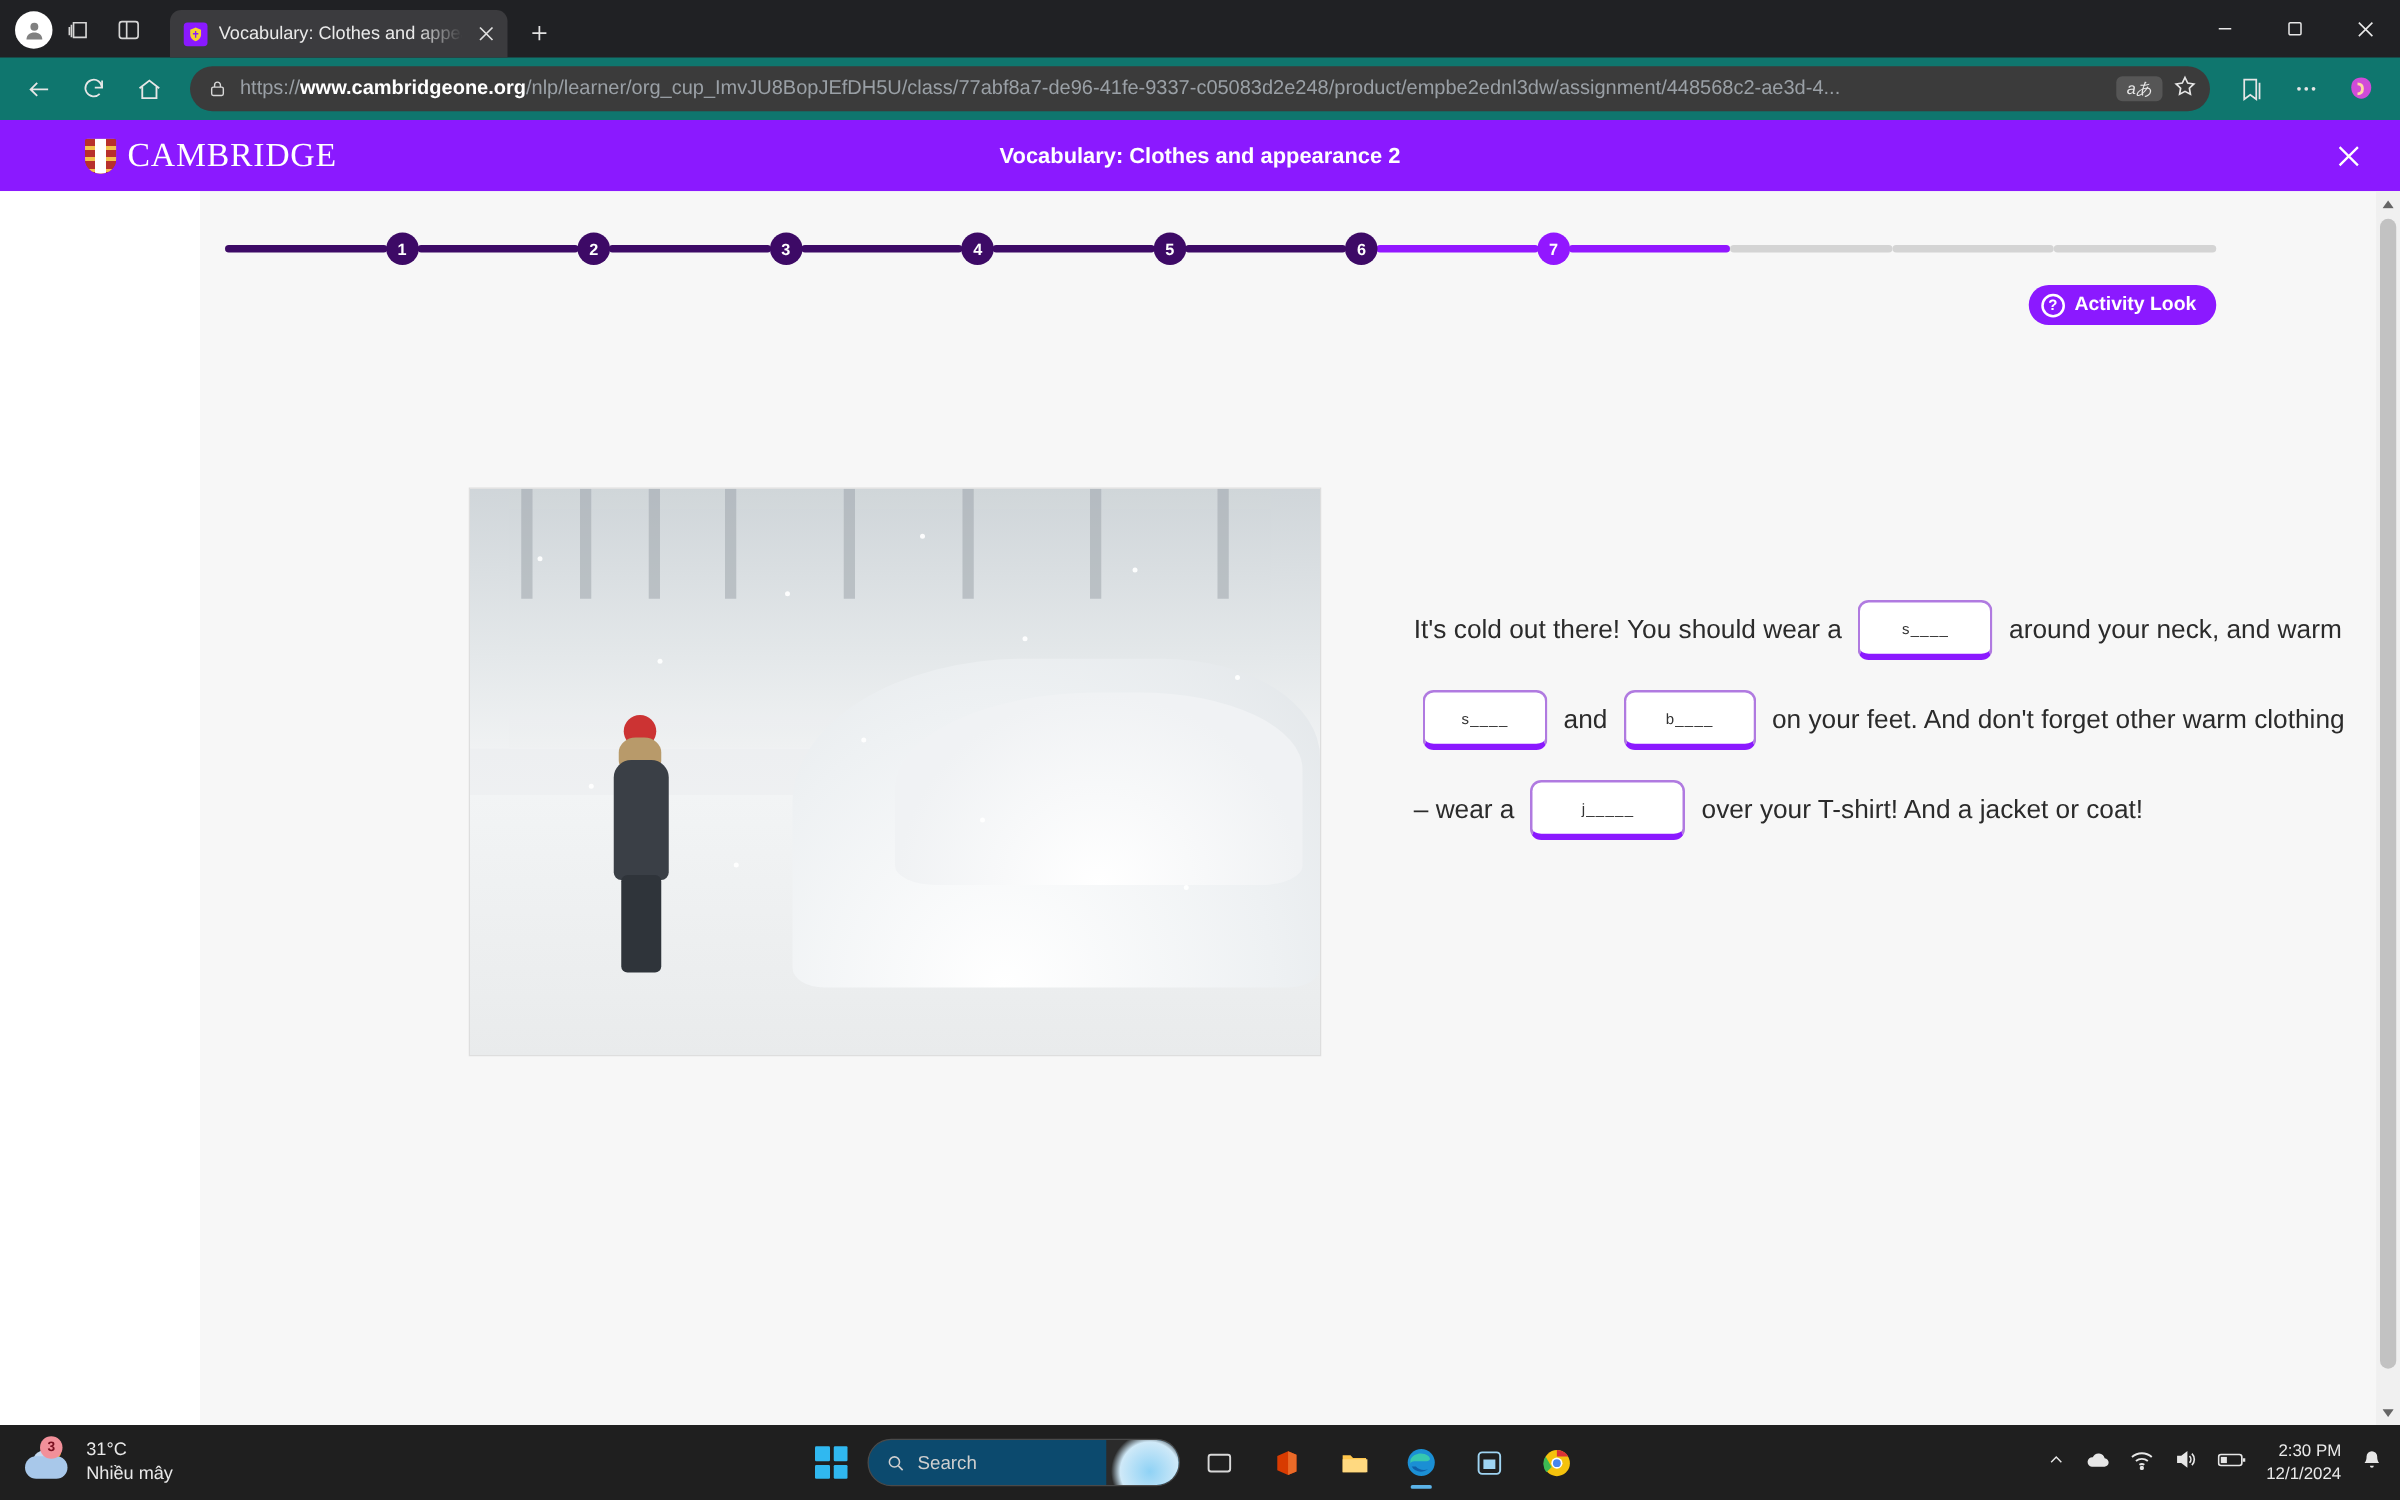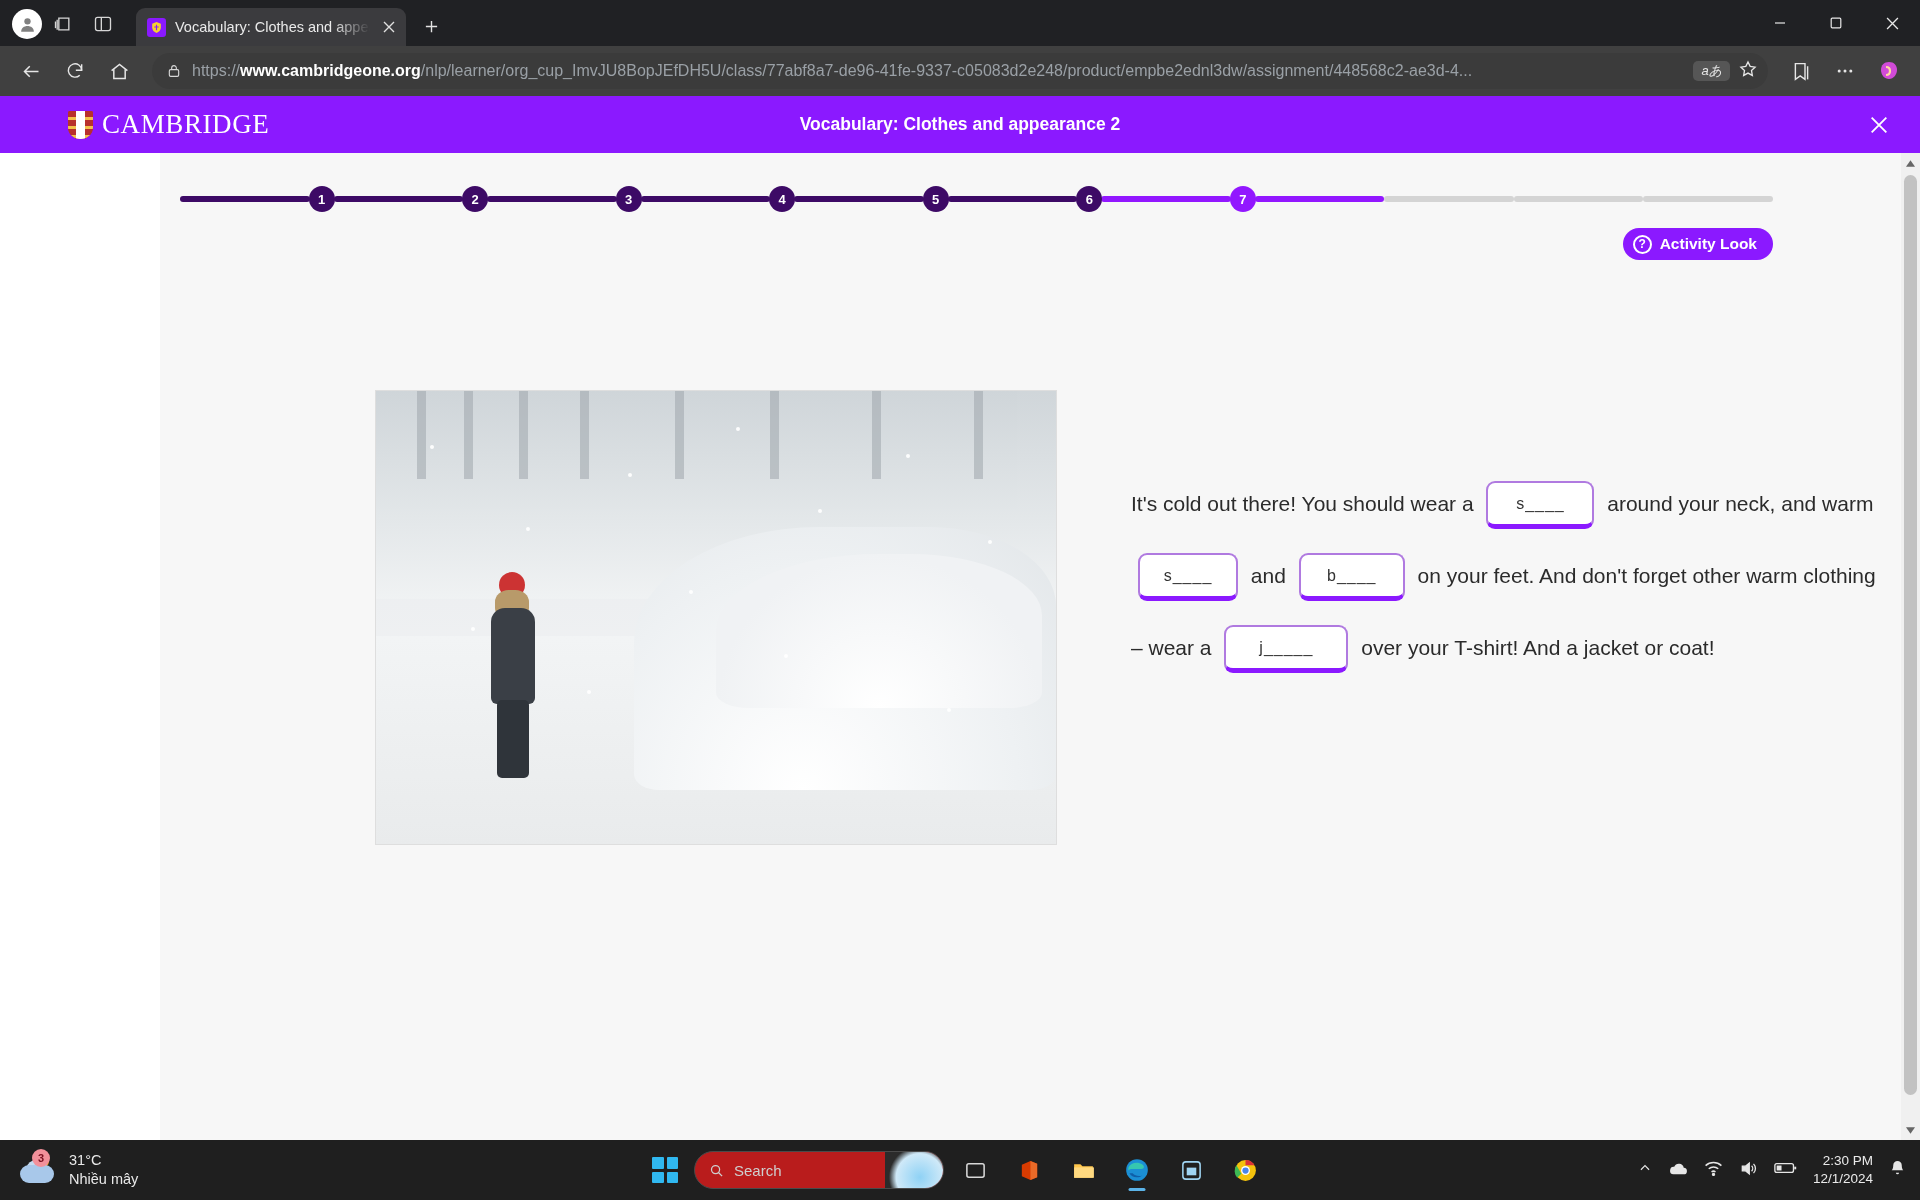--- a/index.html
+++ b/index.html
@@ -44,21 +44,21 @@
     -webkit-mask-image: linear-gradient(to right, #000 80%, transparent 99%);
             mask-image: linear-gradient(to right, #000 80%, transparent 99%);
   }
   .tab-close { width: 22px; height: 22px; display:flex; align-items:center; justify-content:center; color:#e0e0e0; border-radius:4px; }
   .newtab { width: 34px; height: 34px; display:flex; align-items:center; justify-content:center; color:#e2e2e2; margin: 0 0 3px 6px; border-radius: 5px;}
 
   .wincontrols { position: absolute; right: 0; top: 0; height: 46px; display: flex; }
   .wincontrol { width: 56px; height: 46px; display: flex; align-items: center; justify-content: center; color: #e8e8e8; }
 
   .toolbar {
-    height: 50px; background: #404040;
+    height: 50px; background: #0f766e;
     display: flex; align-items: center; padding: 0 12px; gap: 6px;
   }
   .tb-btn {
     width: 38px; height: 38px; border-radius: 6px;
     display: flex; align-items: center; justify-content: center; color: #e6e6e6;
     flex: 0 0 38px;
   }
   .omnibox {
     flex: 1 1 auto; height: 36px; background: #3b3b3b; border-radius: 18px;
     display: flex; align-items: center; padding: 0 10px 0 14px; gap: 10px;
@@ -191,21 +191,21 @@
     flex: 1 1 auto; max-width: 760px;
     font-size: 21px; color: #2b2b2b; line-height: 72px;
     padding-top: 78px;
   }
   .blank {
     display: inline-flex; align-items: center; justify-content: center;
     vertical-align: middle;
     height: 48px; border: 2px solid #b07ae0; border-bottom: 5px solid #8b19ff;
     border-radius: 9px; background: #ffffff;
     margin: 0 7px; padding: 14px 12px;
-    font-size: 16px; color: #333; letter-spacing: 1px;
+    font-size: 12px; color: #333; letter-spacing: 1px;
     min-width: 86px;
   }
   .blank.w1 { min-width: 108px; }
   .blank.w2 { min-width: 100px; }
   .blank.w3 { min-width: 106px; }
   .blank.w4 { min-width: 124px; }
 
   
   .scrollbar {
     position: absolute; right: 0; top: 0; width: 19px; height: 987px;
@@ -230,21 +230,21 @@
     border-radius: 9px; background: #f2909a; color: #7a1020;
     font-size: 11px; font-weight: 700; display:flex; align-items:center; justify-content:center;
     padding: 0 5px; z-index: 3;
   }
   .wtext { color: #e9e9e9; font-size: 14.5px; line-height: 19px; }
 
   .tb-center { position: absolute; left: 50%; transform: translateX(-50%); display: flex; align-items: center; gap: 8px; }
   .winlogo { width: 26px; height: 26px; display: grid; grid-template-columns: 1fr 1fr; grid-template-rows: 1fr 1fr; gap: 3px; margin-right: 8px;}
   .winlogo span { background: #30b8f0; border-radius: 1px; }
   .searchbox {
-    width: 250px; height: 38px; border-radius: 19px; background: #b91c1c;
+    width: 250px; height: 38px; border-radius: 19px; background: #0c4a6e;
     border: 1px solid #4a4a4a; display: flex; align-items: center; gap: 10px;
     padding-left: 14px; color: #cfcfcf; font-size: 15px; position: relative; overflow: hidden;
   }
   .searchblob { position:absolute; right:0; top:0; height:100%; width:58px;
     background: radial-gradient(circle at 60% 70%, #8fd2f5 0%, #cfe9f8 55%, #2b2b2b 72%); }
   .tb-app { width: 46px; height: 46px; display: flex; align-items: center; justify-content: center; border-radius: 6px; position: relative; }
   .tb-app.active::after { content:""; position:absolute; bottom:2px; left:50%; transform:translateX(-50%); width:17px; height:3px; border-radius:2px; background:#5bb3e8; }
 
   .tray { position: absolute; right: 14px; display: flex; align-items: center; gap: 16px; color: #e6e6e6; }
   .clock { text-align: right; font-size: 13.5px; line-height: 18px; color: #eaeaea; }

